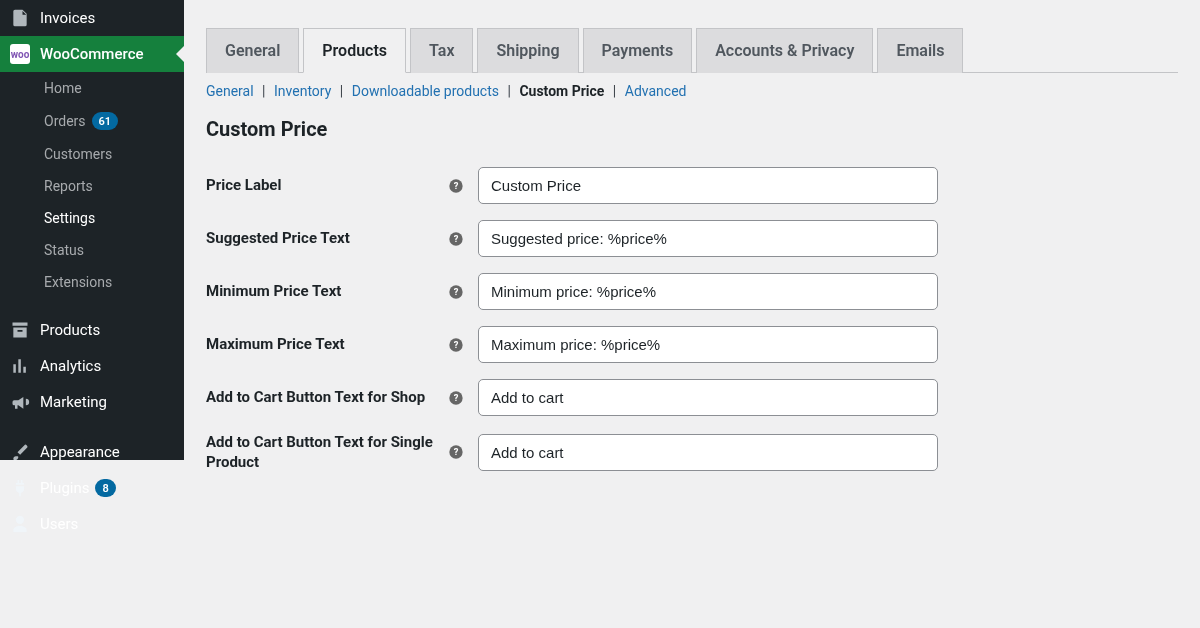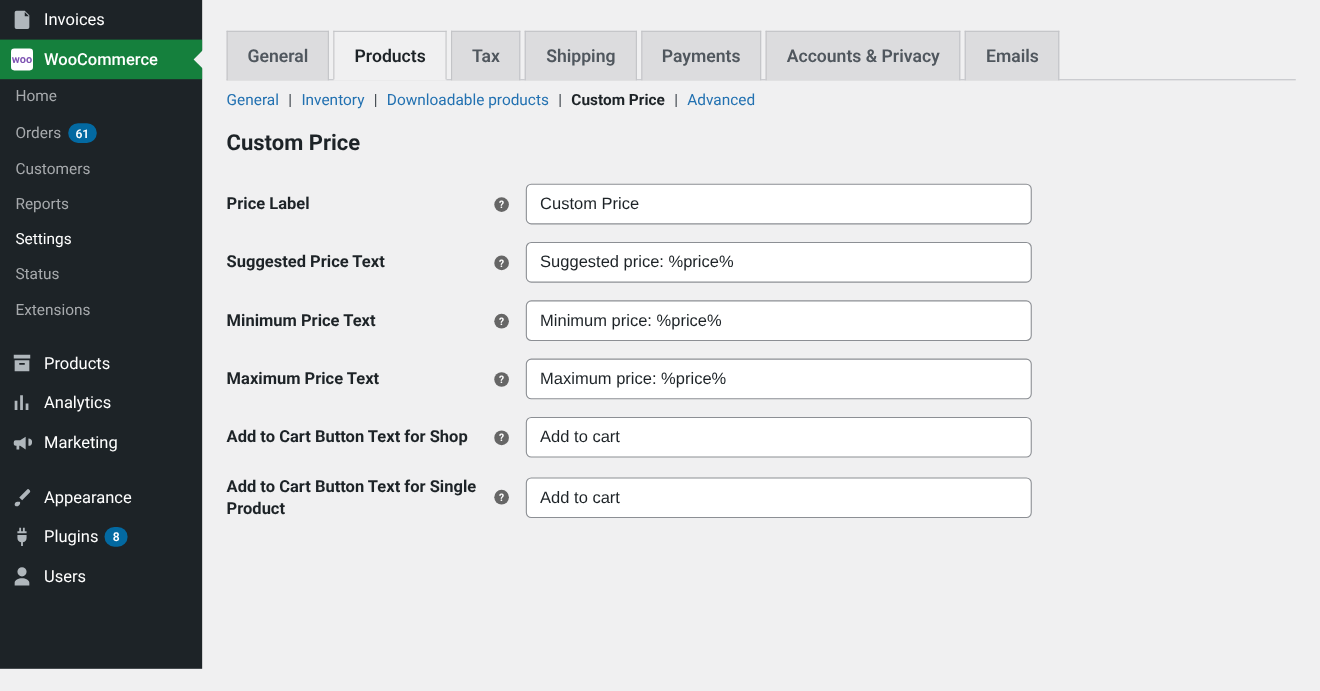--- a/index.html
+++ b/index.html
@@ -1,20 +1,20 @@
 <!DOCTYPE html>
 <html><head>
 <meta charset="utf-8">
 <style>
 * { box-sizing: border-box; margin: 0; padding: 0; }
 body { font-family: -apple-system, BlinkMacSystemFont, "Segoe UI", Roboto, Helvetica, Arial, sans-serif; font-size: 14px; background: #f0f0f1; color: #1d2327; width: 1200px; height: 628px; overflow: hidden; }
 
-.sidebar { position: absolute; left: 0; top: 0; width: 184px; height: 608px; background: #1d2327; color: #f0f0f1; }
+.sidebar { position: absolute; left: 0; top: 0; width: 184px; height: 460px; background: #1d2327; color: #f0f0f1; }
 .sidebar-item { display: flex; align-items: center; padding: 8px 10px; min-height: 34px; cursor: pointer; color: #f0f0f1; font-size: 15px; }
-.sidebar-item.sub { padding-left: 14px; color: #a7aaad; font-size: 14px; min-height: 32px; }
+.sidebar-item.sub { padding-left: 14px; color: #a7aaad; font-size: 14px; min-height: 32px; margin-left: 30px; }
 .sidebar-item.sub.active { font-weight: 400; color: #fff; }
 .sidebar-item.top { font-weight: 400; color: #fff; }
 .sidebar-item.highlighted { background: #15803d; color: #fff; font-weight: 500; position: relative; }
 .sidebar-item.highlighted::after { content: ""; position: absolute; right: -10px; top: 50%; transform: translateY(-50%); border-left: 10px solid #2271b1; border-top: 10px solid transparent; border-bottom: 10px solid transparent; display:none;}
 .sidebar .icon { width: 20px; height: 20px; margin-right: 10px; display: inline-flex; align-items: center; justify-content: center; flex-shrink: 0; }
 .sidebar .icon svg { width: 20px; height: 20px; fill: rgba(240,246,252,0.7); }
 .sidebar-spacer { height: 14px; }
 .badge { display: inline-flex; align-items: center; justify-content: center; background: #0369a1; color: #fff; border-radius: 10px; font-size: 11px; padding: 1px 7px; margin-left: 6px; min-width: 18px; height: 18px; font-weight: 600; }
 
 .woo-logo { width: 20px; height: 20px; background: #fff; border-radius: 3px; display: flex; align-items: center; justify-content: center; margin-right: 10px; }

